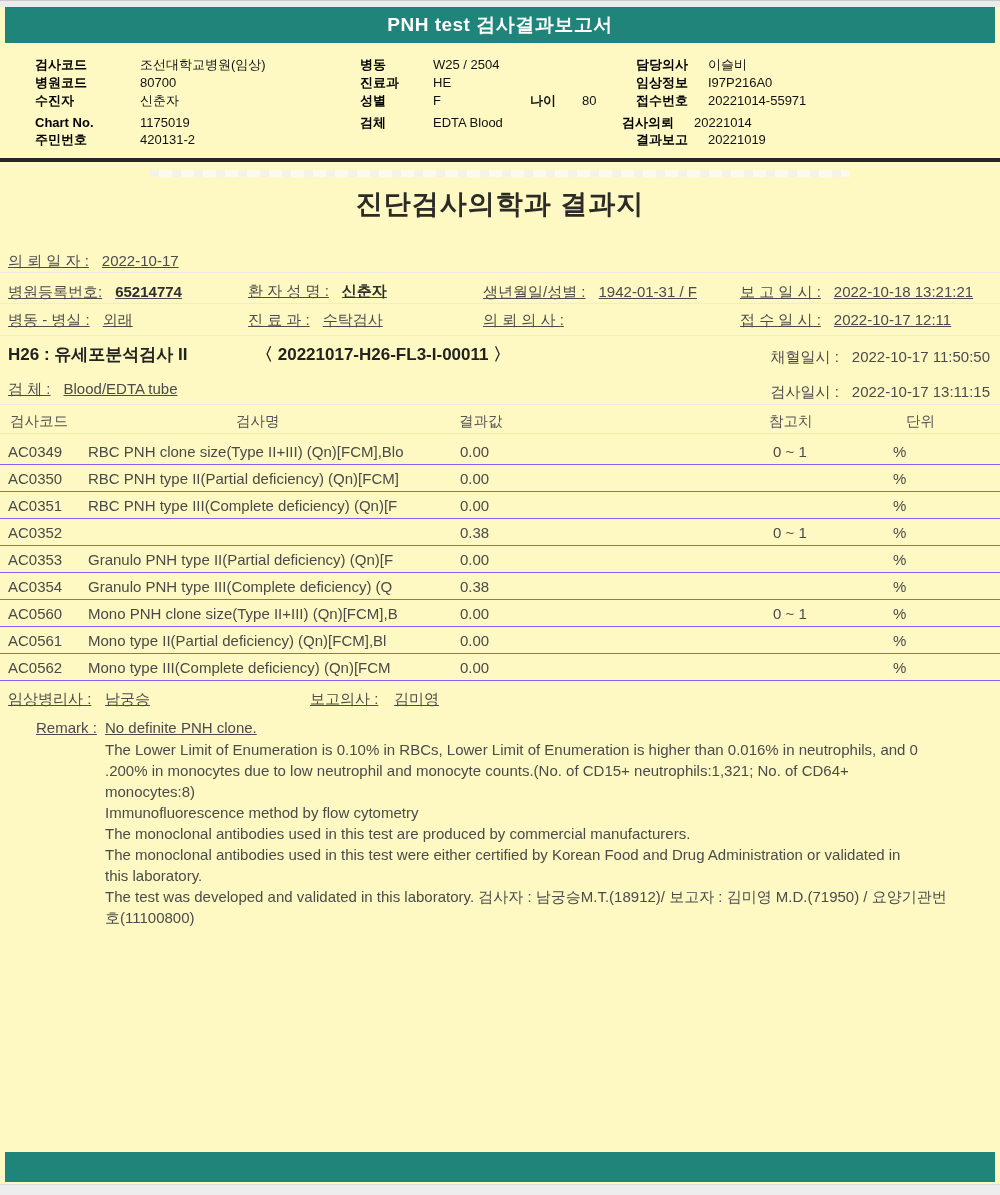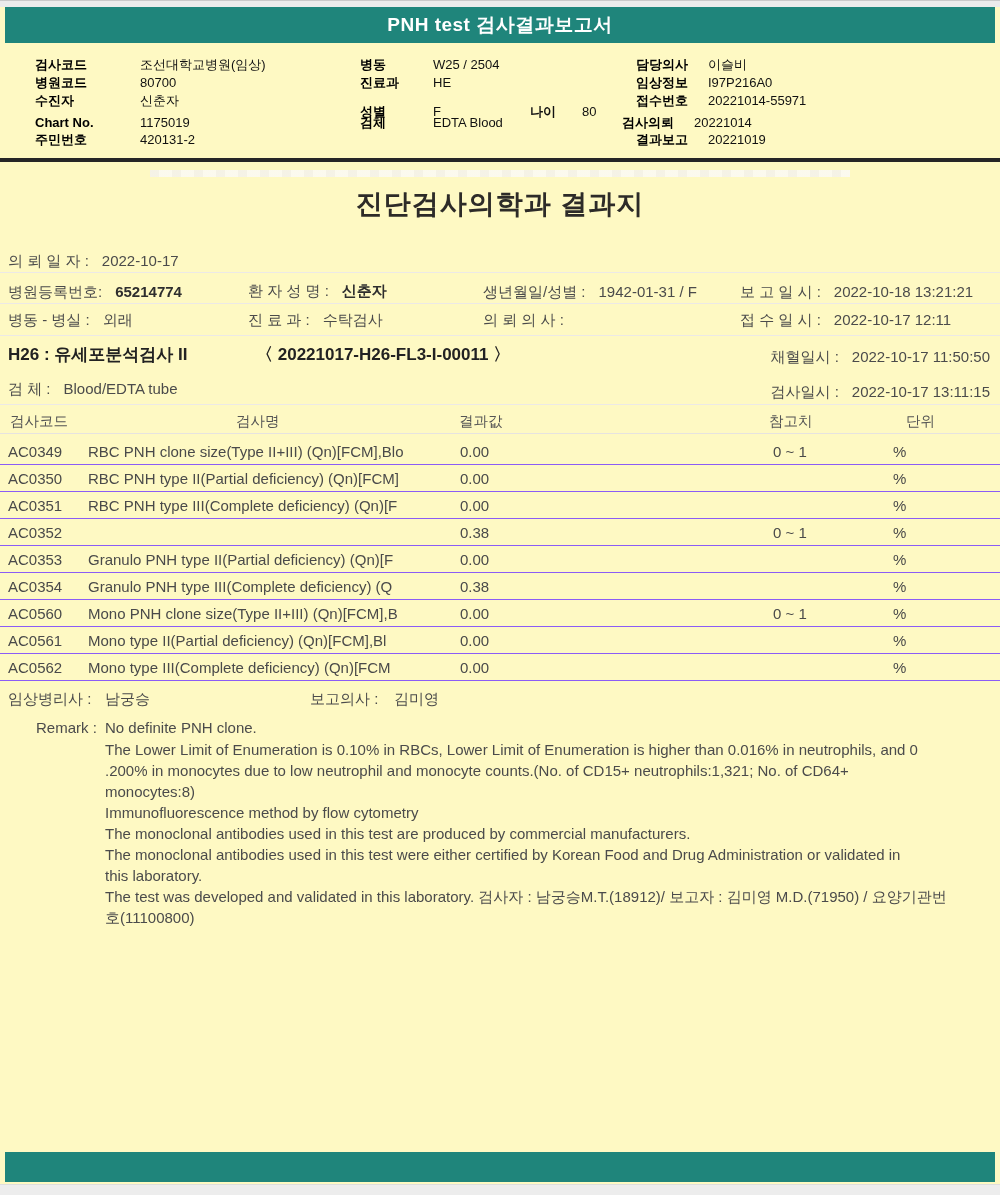--- a/index.html
+++ b/index.html
@@ -14,31 +14,31 @@
   .bottom-teal{position:absolute;left:5px;right:5px;top:1152px;height:30px;background:#1f857b;}
   .bottom-strip{position:absolute;left:0;top:1184px;width:100%;height:11px;background:#ededed;border-top:1px solid #dedede;box-sizing:border-box;}
 
   
   .hdr-row{position:absolute;font-size:13px;height:16px;line-height:16px;}
   .hdr-label{display:inline-block;font-weight:bold;color:#000;}
   .hdr-val{color:#111;}
   .c1 .hdr-label{width:105px;}
   .c2 .hdr-label{width:73px;}
   .c2 .hdr-val-f{display:inline-block;width:97px;}
-  .c2 .hdr-label2{display:inline-block;font-weight:bold;width:52px;margin-top:11px;}
+  .c2 .hdr-label2{display:inline-block;font-weight:bold;width:52px;}
   .c3 .hdr-label{width:72px;margin-left:18px;}
 
   .black-rule{position:absolute;left:0;top:158px;width:100%;height:4px;background:#262626;}
   .ghost-line{position:absolute;left:150px;top:170px;width:700px;height:7px;opacity:.8;
               background:repeating-linear-gradient(90deg,#f3f1ef 0 9px,#fbfaf9 9px 22px);}
 
   
   .doc-title{position:absolute;left:0;top:186px;width:100%;text-align:center;
              font-size:27px;font-weight:600;color:#2d2b28;letter-spacing:1px;}
-  .scan{font-size:15px;color:#4b4b4b;}
+  .scan{font-size:15px;color:#4b4b4b;text-decoration:underline;}
   .scan-bold{font-weight:bold;color:#2e2e2e;}
   .gap{margin-left:13px;}
   .hairline{position:absolute;left:0;width:100%;height:1px;background:#ece9e6;}
 
   .sec-title{font-size:17px;font-weight:bold;color:#222;}
   .right-meta{position:absolute;right:10px;text-align:right;font-size:15px;color:#4b4b4b;}
 
   .th{position:absolute;font-size:14.5px;color:#555;}
   .trow{position:absolute;left:0;width:100%;height:27px;line-height:27px;border-bottom:1px solid #8b5cf6;box-sizing:border-box;}
   .trow span{position:absolute;font-size:15px;color:#4a4a4a;white-space:nowrap;}

